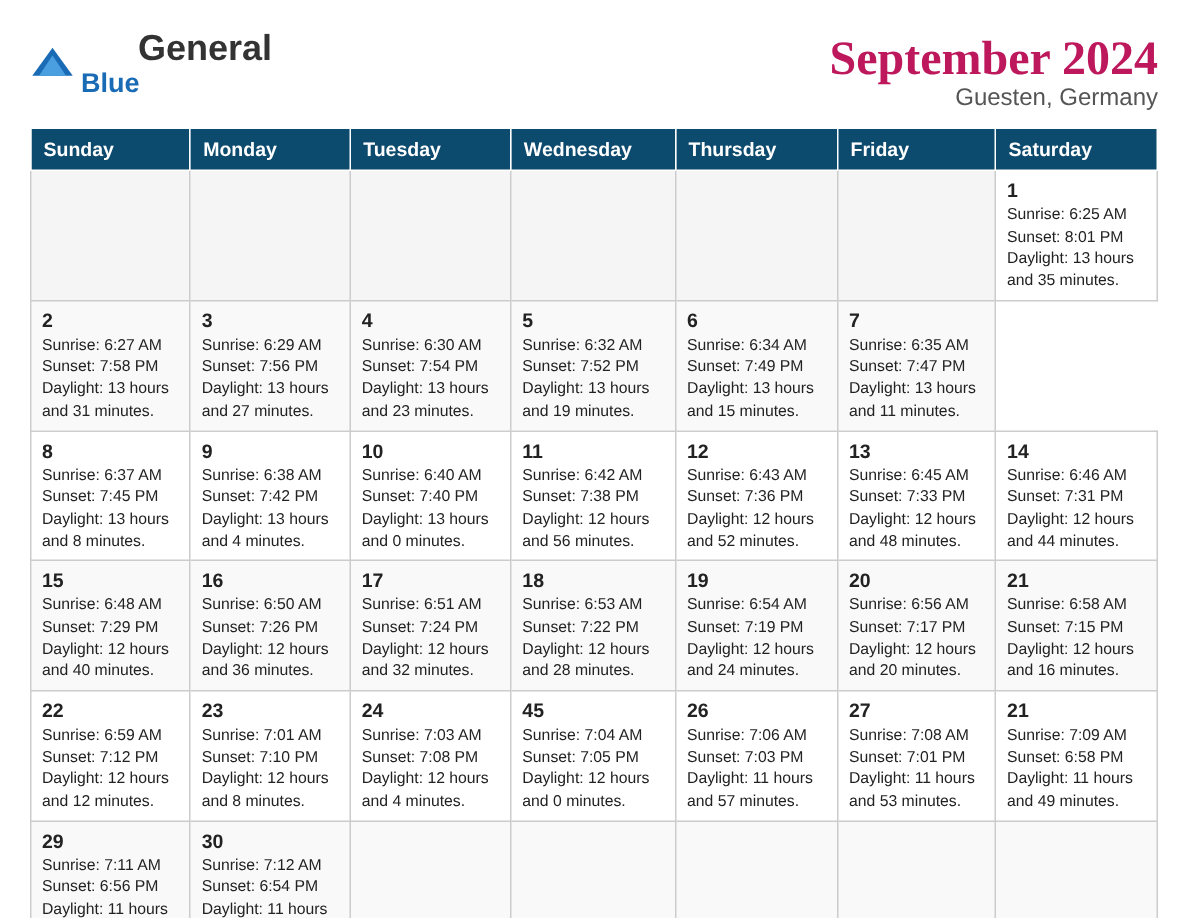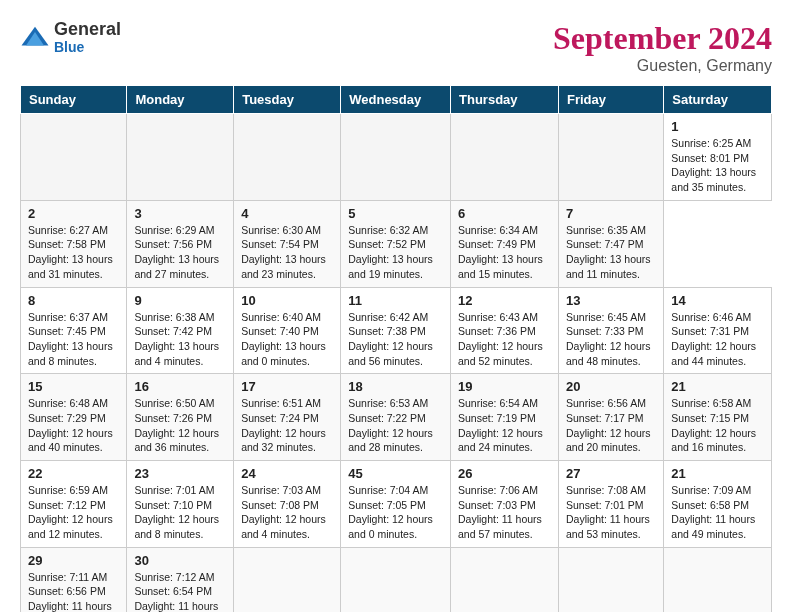--- a/index.html
+++ b/index.html
@@ -19,26 +19,27 @@
     .logo {
       display: flex;
       align-items: center;
     }
     .logo-text {
       display: flex;
       flex-direction: column;
       line-height: 1.1;
     }
     .logo-general {
+      font-size: 24px;
+      font-weight: bold;
+      color: #333;
+      margin-left: 38px;
+    }
+    .logo-blue {
       font-size: 18px;
-      font-weight: bold;
-      color: #333;
-    }
-    .logo-blue {
-      font-size: 14px;
       font-weight: bold;
       color: #1a6bb5;
     }
     .logo-icon {
       width: 30px;
       height: 30px;
       margin-right: 4px;
     }
     .title-block {
       text-align: right;

